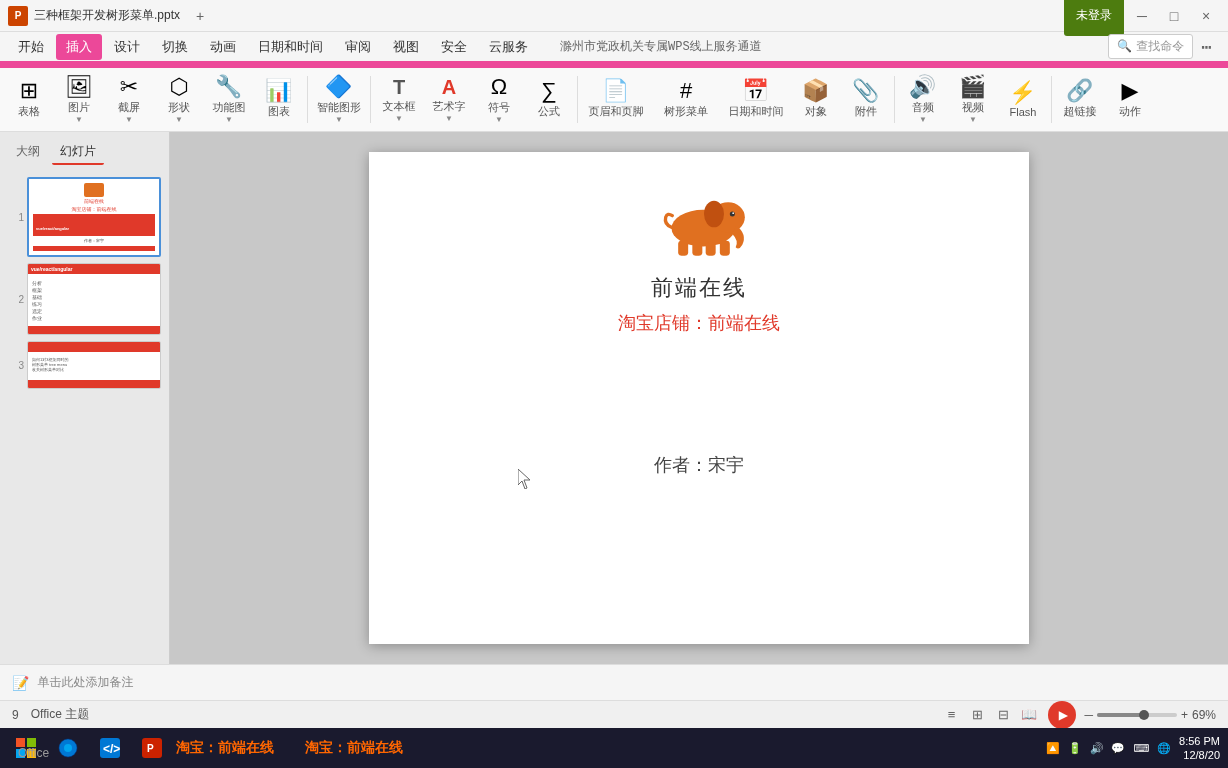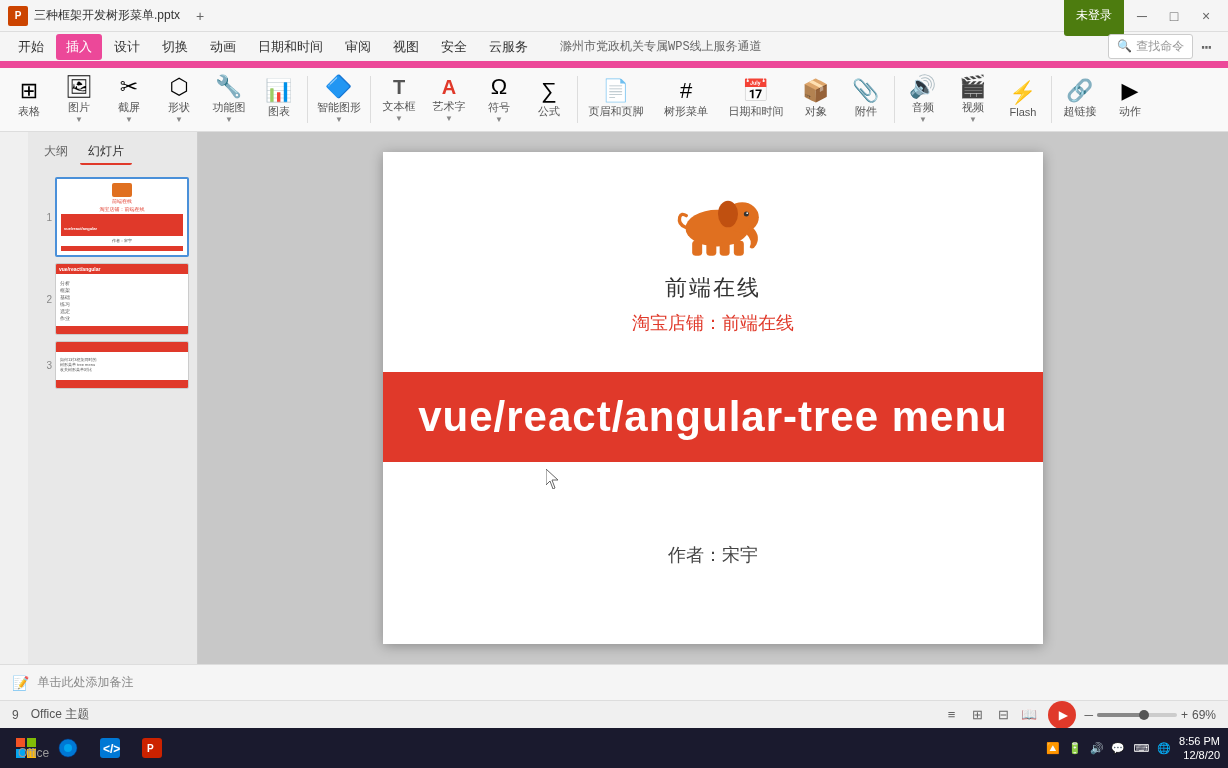--- a/index.html
+++ b/index.html
@@ -59,21 +59,21 @@
     }
     .toolbar-group .icon { font-size: 22px; line-height: 1; }
     .toolbar-group .label { font-size: 11px; color: #555; margin-top: 2px; }
     .toolbar-group .arrow { font-size: 8px; color: #888; }
     .toolbar-divider { width: 1px; background: #ddd; margin: 8px 3px; }
     .search-area { margin-left: auto; display: flex; align-items: center; gap: 8px; padding: 0 8px; }
     .search-box { display: flex; align-items: center; gap: 4px; background: white; border: 1px solid #ccc; border-radius: 3px; padding: 3px 8px; font-size: 12px; color: #999; cursor: pointer; }
     .more-btn { font-size: 18px; color: #666; cursor: pointer; }
 
     
-    .main { display: flex; height: calc(768px - 32px - 36px - 64px - 28px - 36px); padding-left: 28px; }
+    .main { display: flex; height: calc(768px - 32px - 36px - 64px - 28px - 36px); }
 
     
     .slide-panel {
       width: 170px;
       background: #e8e8e8;
       border-right: 1px solid #ccc;
       overflow-y: auto;
       padding: 8px;
       display: flex;
       flex-direction: column;
@@ -446,23 +446,20 @@
             <rect x="68" y="62" width="12" height="16" rx="4" fill="#e07020"></rect>
             <rect x="85" y="60" width="12" height="18" rx="4" fill="#e07020"></rect>
 
             <path d="M27 44 Q18 40 20 32 Q22 26 28 30" stroke="#e07020" stroke-width="4" fill="none" stroke-linecap="round"></path>
           </svg>
         </div>
         <div class="slide-site-name">前端在线</div>
         <div class="slide-taobao">淘宝店铺：前端在线</div>
       </div>
 
-      <div class="slide-red-bar">
-        <div class="slide-main-title">vue/react/angular-tree menu</div>
-      </div>
 
       <div class="slide-bottom-section">
         <div class="slide-author">作者：宋宇</div>
       </div>
     </div>
 
     <div class="cursor">
       <svg width="16" height="20" viewBox="0 0 16 20" xmlns="http://www.w3.org/2000/svg">
         <path d="M0 0 L0 16 L4 12 L7 20 L9 19 L6 11 L12 11 Z" fill="white" stroke="#666" stroke-width="1"></path>
       </svg>
@@ -530,20 +527,25 @@
     </svg>
   </div>
 
   <div class="taskbar-item">
     <svg width="20" height="20" viewBox="0 0 20 20" xmlns="http://www.w3.org/2000/svg">
       <rect width="20" height="20" rx="3" fill="#cc2200"></rect>
       <text x="5" y="14" font-size="10" fill="white" font-weight="bold">P</text>
     </svg>
   </div>
 
+  <div class="taskbar-marquee">
+    <span class="taskbar-marquee-text">
+      淘宝：前端在线&nbsp;&nbsp;&nbsp;&nbsp;&nbsp;&nbsp;&nbsp;&nbsp;淘宝：前端在线
+    </span>
+  </div>
 
   <div class="taskbar-right">
     <span>🔼</span>
     <span>🔋</span>
     <span>🔊</span>
     <span>💬</span>
     <span>⌨</span>
     <span>🌐</span>
     <div class="taskbar-time">
       <div>8:56 PM</div>

